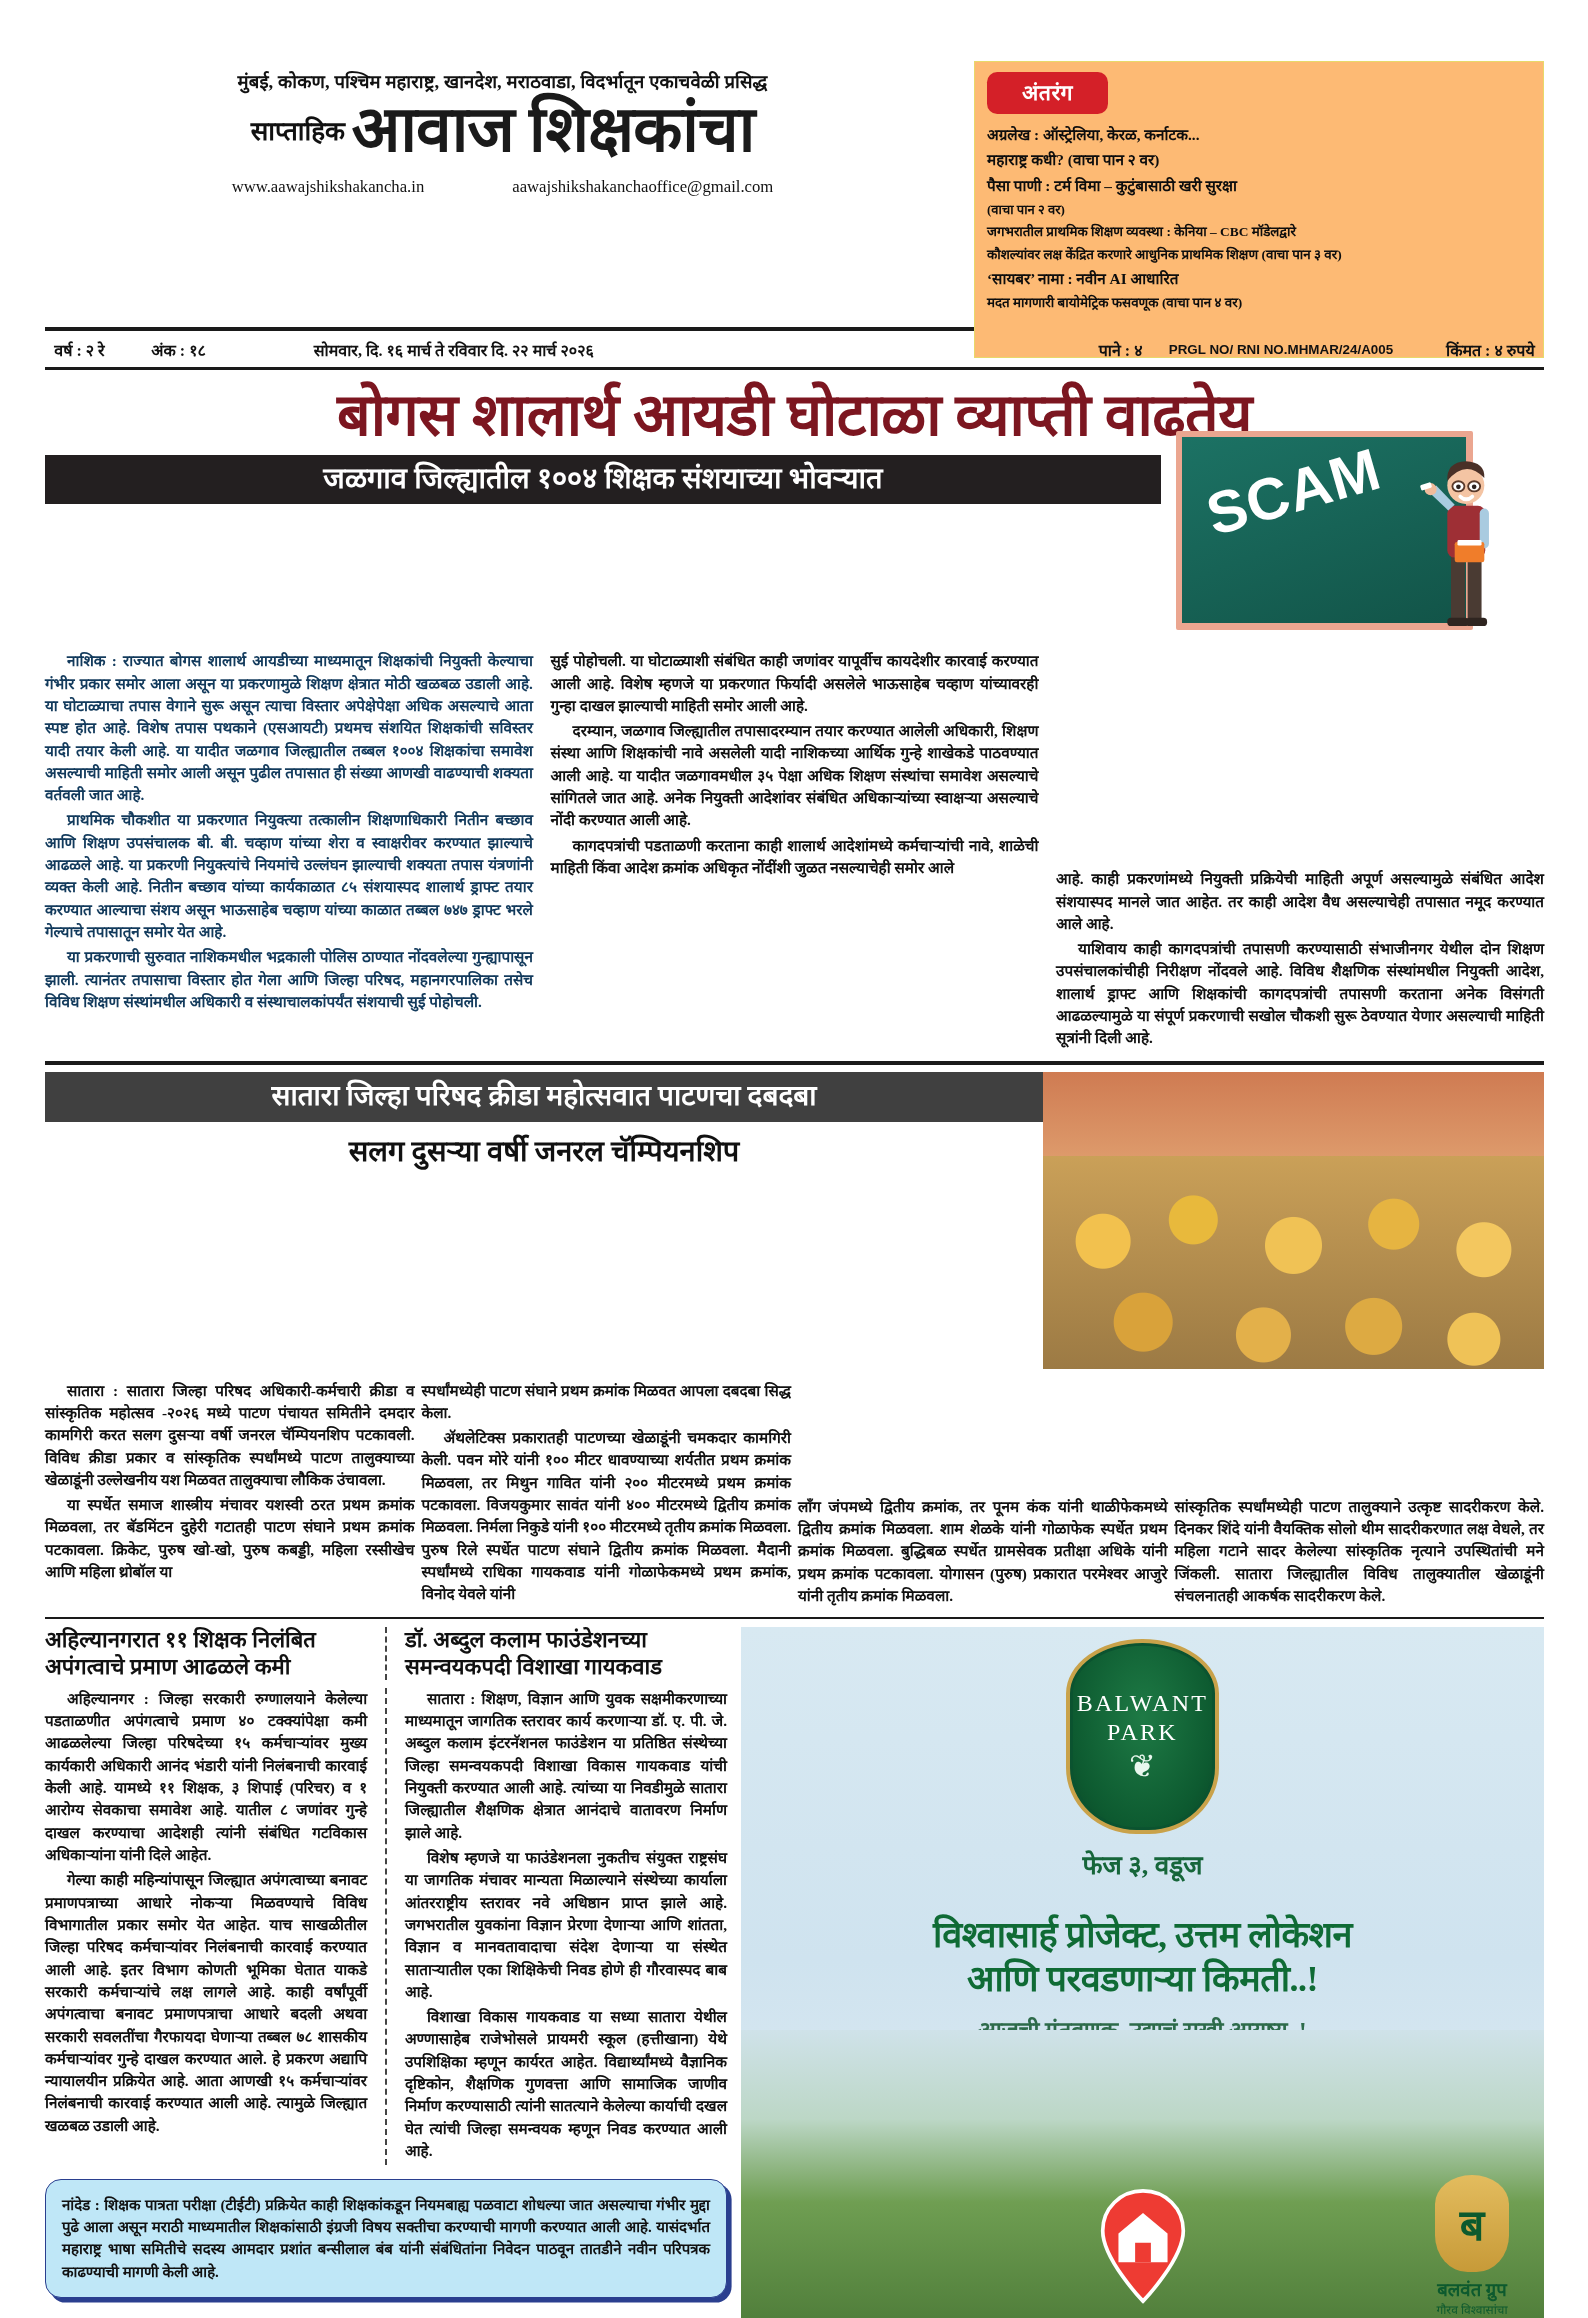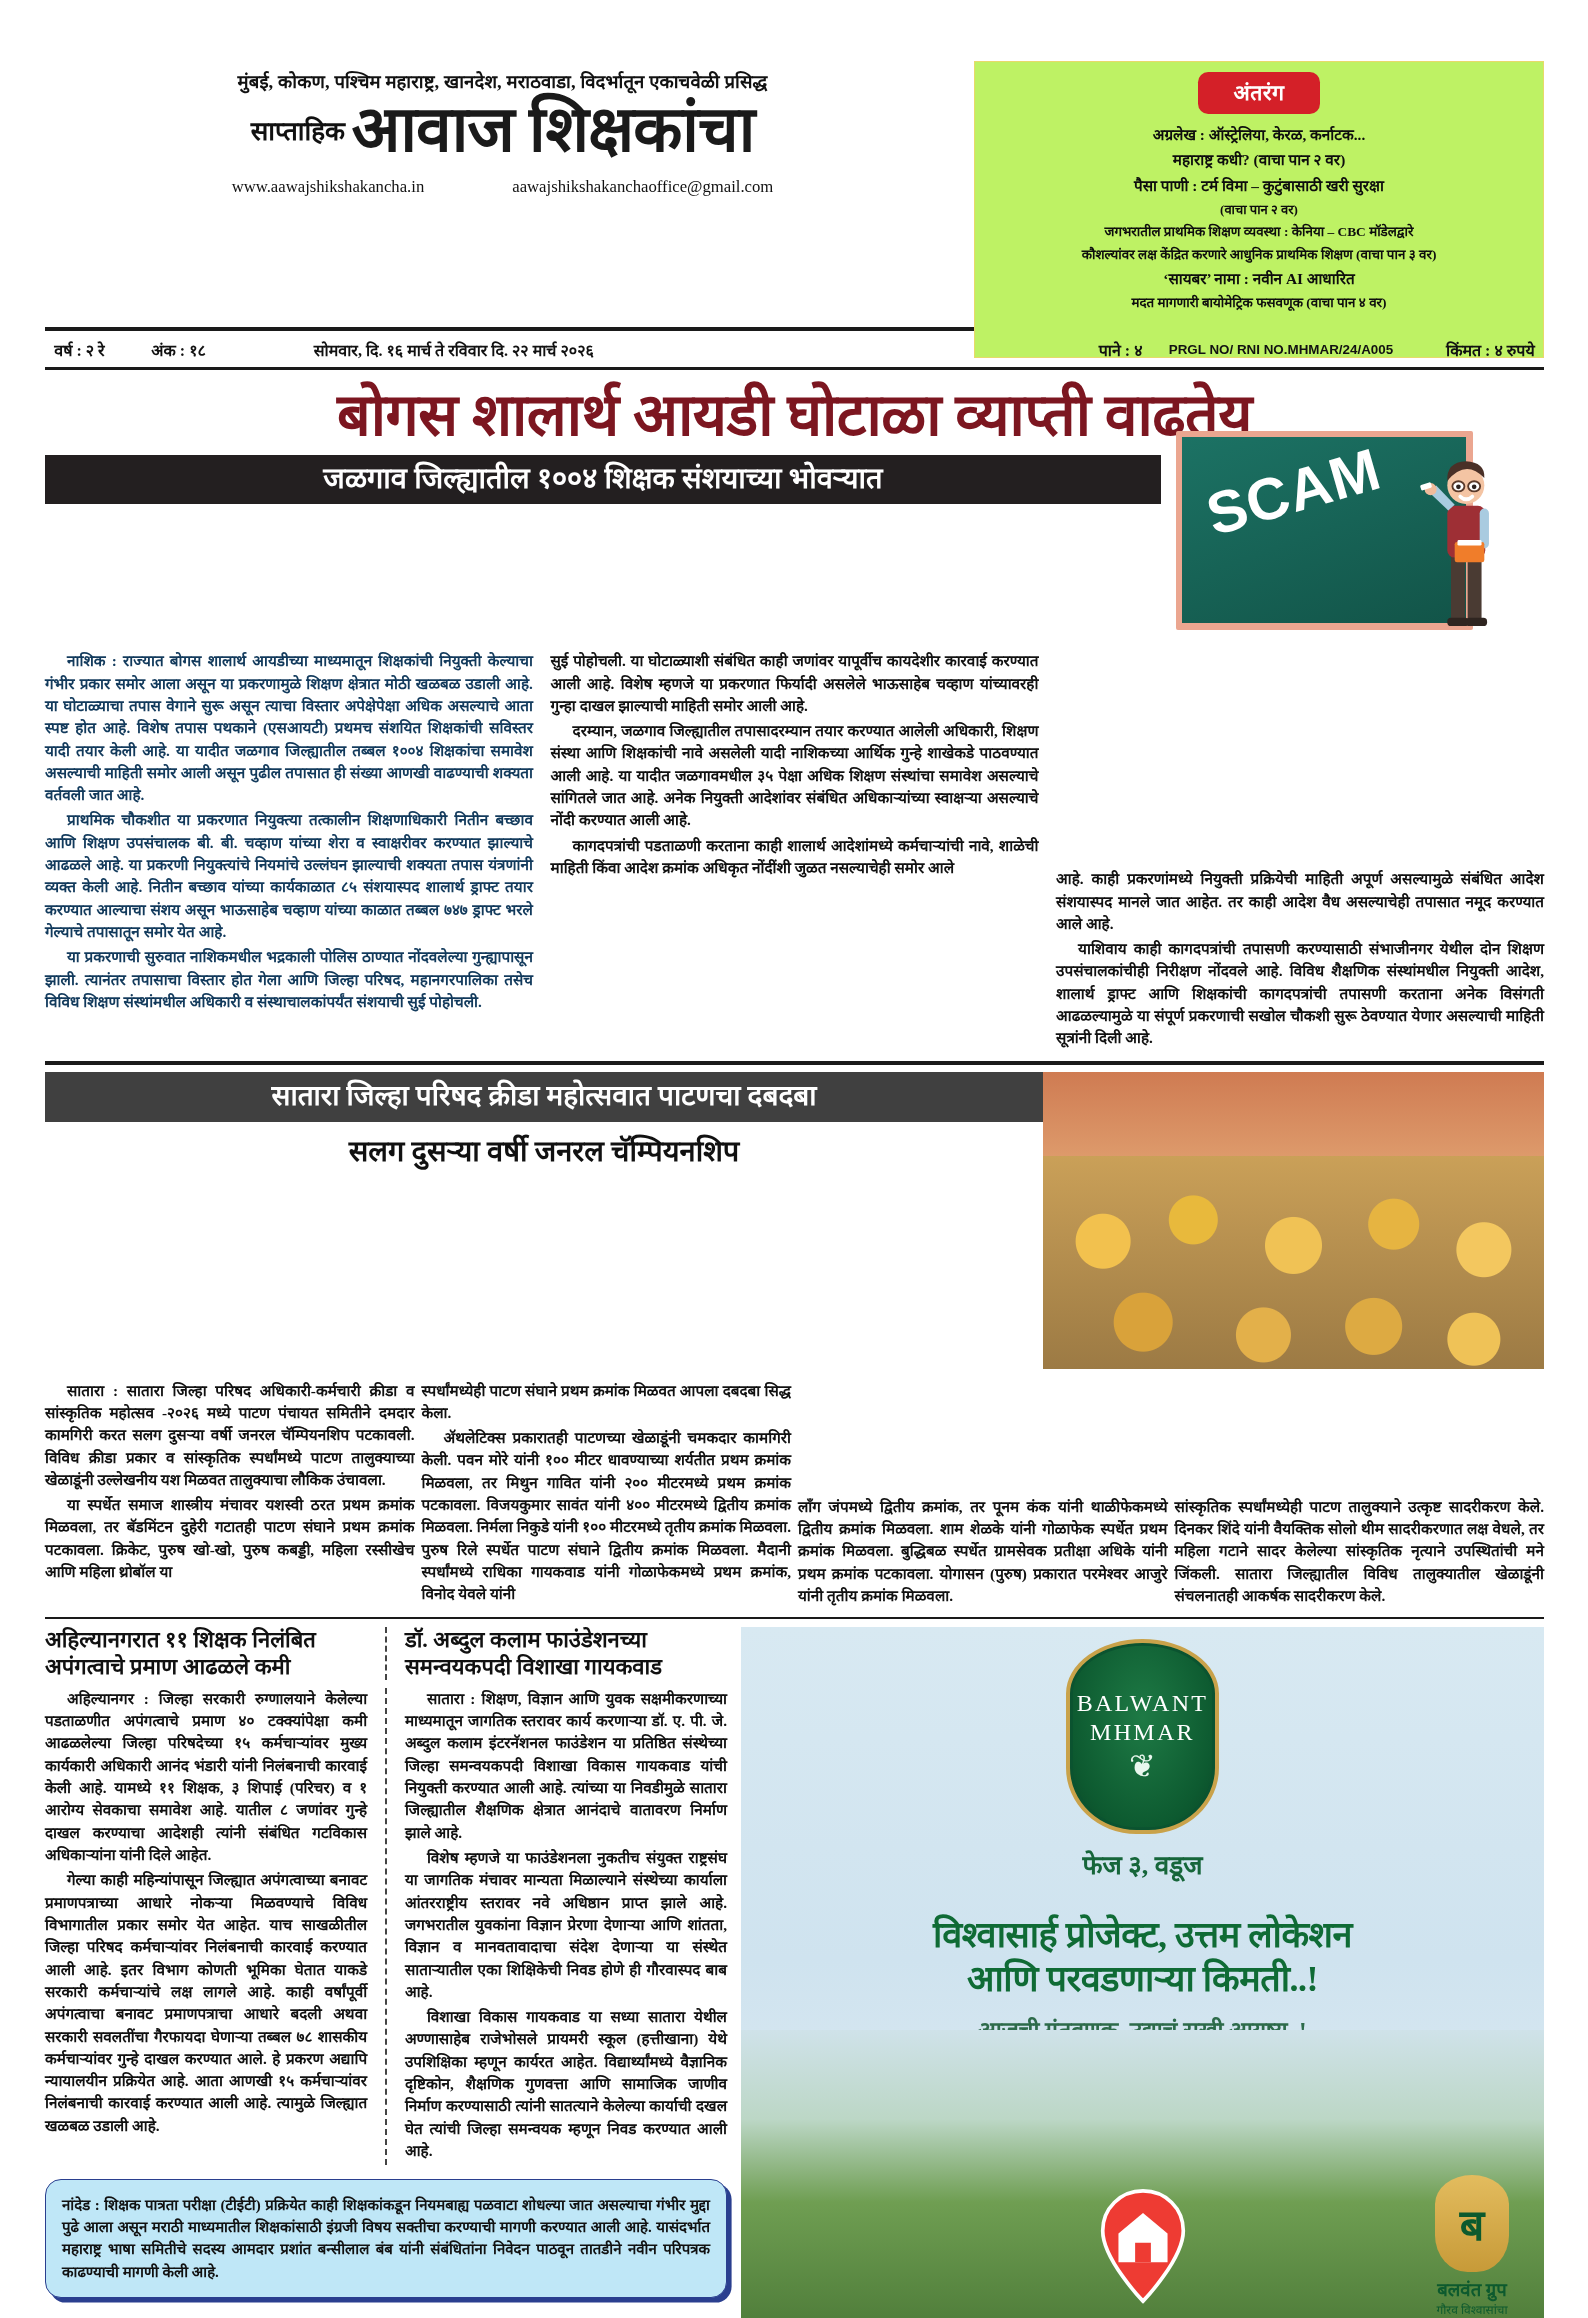--- a/index.html
+++ b/index.html
@@ -75,24 +75,23 @@
     justify-content: center;
     gap: 88px;
     font-size: 16.7px;
     color: #111;
     font-family: "Liberation Serif", serif;
   }
 
   
   .antarang {
     flex: 0 0 570px;
-    background: #bef264;
+    background: #fdba74;
     border: 1.4px solid #e8d96a;
     padding: 10.2px 12px 12px;
-    text-align: center;
     margin-top: 5.6px;
     height: 297px;
     font-family: Liberation Serif, serif;
   }
   .antarang-badge {
     display: inline-block;
     background: #d42028;
     color: #fff;
     font-size: 21.3px;
     font-weight: 700;
@@ -555,21 +554,21 @@
 
       <div class="bluebox">
         <div class="bluebox-body">नांदेड : शिक्षक पात्रता परीक्षा (टीईटी) प्रक्रियेत काही शिक्षकांकडून नियमबाह्य पळवाटा शोधल्या जात असल्याचा गंभीर मुद्दा पुढे आला असून मराठी माध्यमातील शिक्षकांसाठी इंग्रजी विषय सक्तीचा करण्याची मागणी करण्यात आली आहे. यासंदर्भात महाराष्ट्र भाषा समितीचे सदस्य आमदार प्रशांत बन्सीलाल बंब यांनी संबंधितांना निवेदन पाठवून तातडीने नवीन परिपत्रक काढण्याची मागणी केली आहे.</div>
       </div>
     </div>
 
     <div class="adcol">
       <div class="ad">
         <div class="ad-logo">
           <div class="ad-logo-t1">BALWANT</div>
-          <div class="ad-logo-t2">MHMAR</div>
+          <div class="ad-logo-t2">PARK</div>
           <div class="ad-logo-orn">❦</div>
         </div>
         <div class="ad-phase">फेज ३, वडूज</div>
         <div class="ad-slogan">
           <div>विश्वासार्ह प्रोजेक्ट, उत्तम लोकेशन</div>
           <div>आणि परवडणाऱ्या किमती..!</div>
         </div>
         <div class="ad-sub">आजची गुंतवणूक, उद्याचं सुखी आयुष्य..!</div>
 
         <div class="ad-photo"></div>

